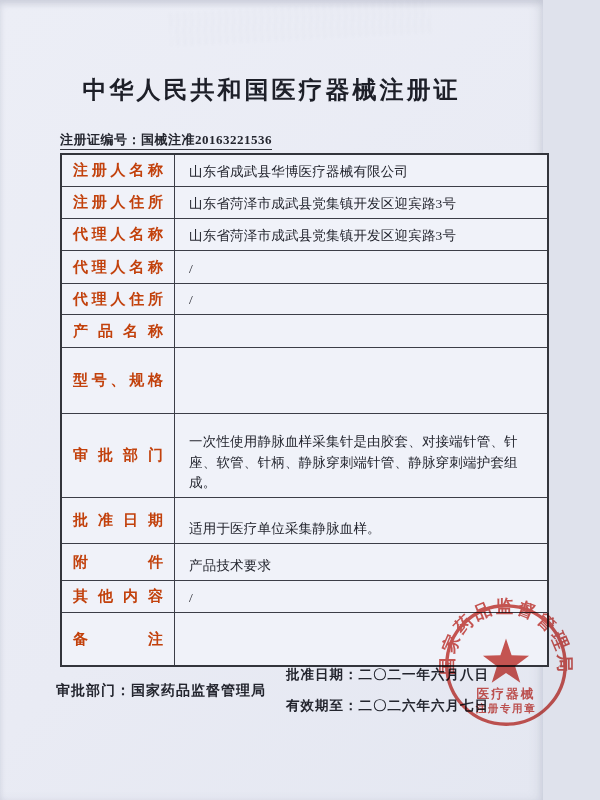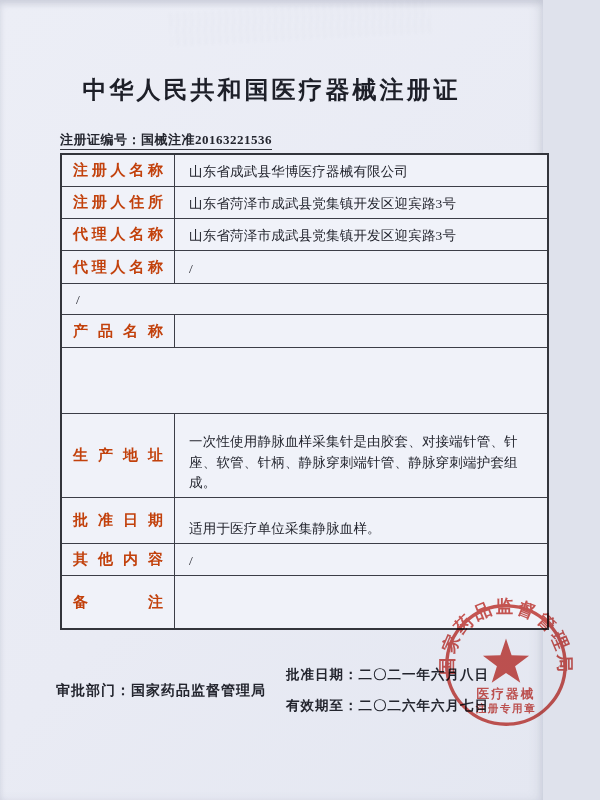--- a/index.html
+++ b/index.html
@@ -123,45 +123,59 @@
     </div>
     <div class="row r3">
       <div class="cell-label">
           <span>代理人名称</span>
         </div>
       <div class="cell-value">
           <span>/</span>
         </div>
     </div>
     <div class="row r4">
+      <div class="cell-label">
+          <span>代理人住所</span>
+        </div>
       <div class="cell-value">
           <span>/</span>
         </div>
     </div>
     <div class="row r5">
       <div class="cell-label">
           <span>产品名称</span>
         </div>
     </div>
     <div class="row r6">
+      <div class="cell-label">
+          <span>型号、规格</span>
+        </div>
     </div>
     <div class="row r7">
       <div class="cell-label">
-          <span>生产地址</span>
+          <span>审批部门</span>
         </div>
       <div class="cell-value">
           <span>一次性使用静脉血样采集针是由胶套、对接端针管、针座、软管、针柄、静脉穿刺端针管、静脉穿刺端护套组成。</span>
         </div>
     </div>
     <div class="row r8">
       <div class="cell-label">
           <span>批准日期</span>
         </div>
       <div class="cell-value">
           <span>适用于医疗单位采集静脉血样。</span>
+        </div>
+    </div>
+    <div class="row r9">
+      <div class="cell-label">
+          <span>附件</span>
+        </div>
+      <div class="cell-value">
+          <span>产品技术要求</span>
         </div>
     </div>
     <div class="row r10">
       <div class="cell-label">
           <span>其他内容</span>
         </div>
       <div class="cell-value">
           <span>/</span>
         </div>
     </div>

